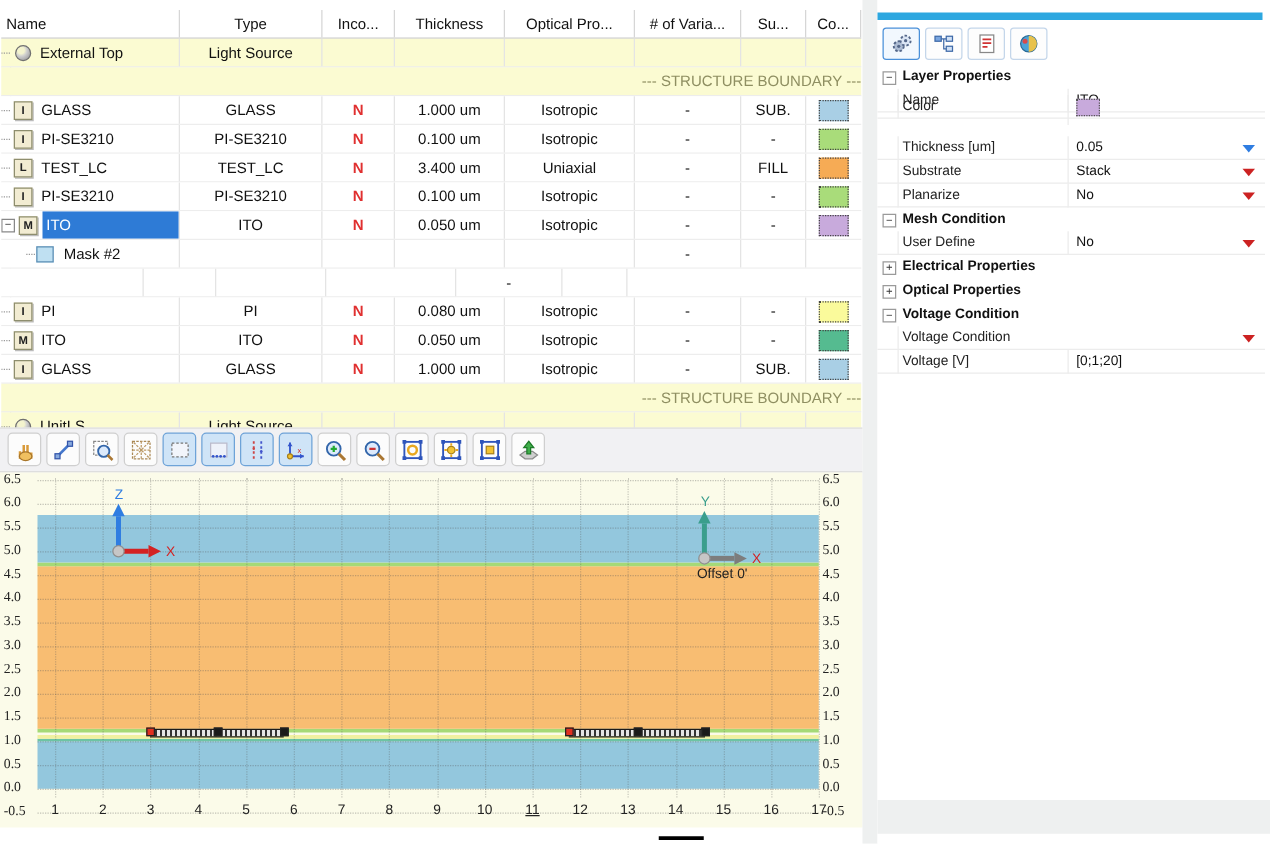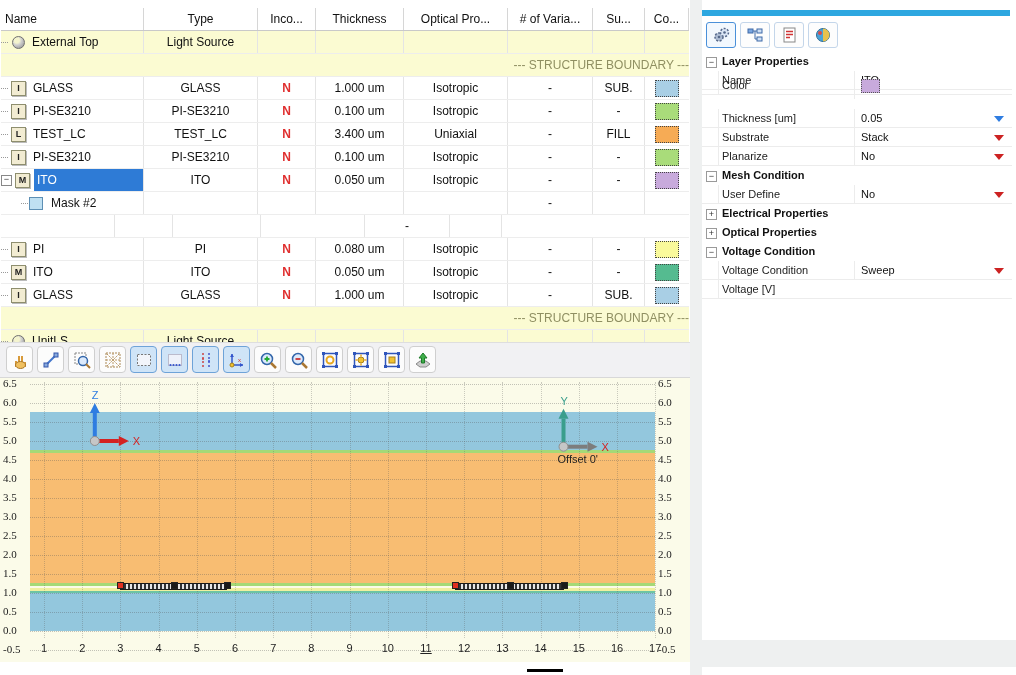--- a/index.html
+++ b/index.html
@@ -587,23 +587,23 @@
           <div class="cbox">+</div>
           <div class="clabel">Optical Properties</div>
         </div>
         <div class="prow cat" style="top: 242px;">
           <div class="cbox">−</div>
           <div class="clabel">Voltage Condition</div>
         </div>
         <div class="prow prop" style="top: 261px;">
           <div class="pleft"></div>
           <div class="plabel">Voltage Condition</div>
-          <div class="pvalue">Sweep</div>
           <div class="dd red"></div>
         </div>
         <div class="prow prop" style="top: 280px;">
           <div class="pleft"></div>
           <div class="plabel">Voltage [V]</div>
+          <div class="pvalue">[0;1;20]</div>
         </div>
       </div>
     <div id="panel-gray-bottom"></div>
   </div>
 </div>
 
 </body></html>

